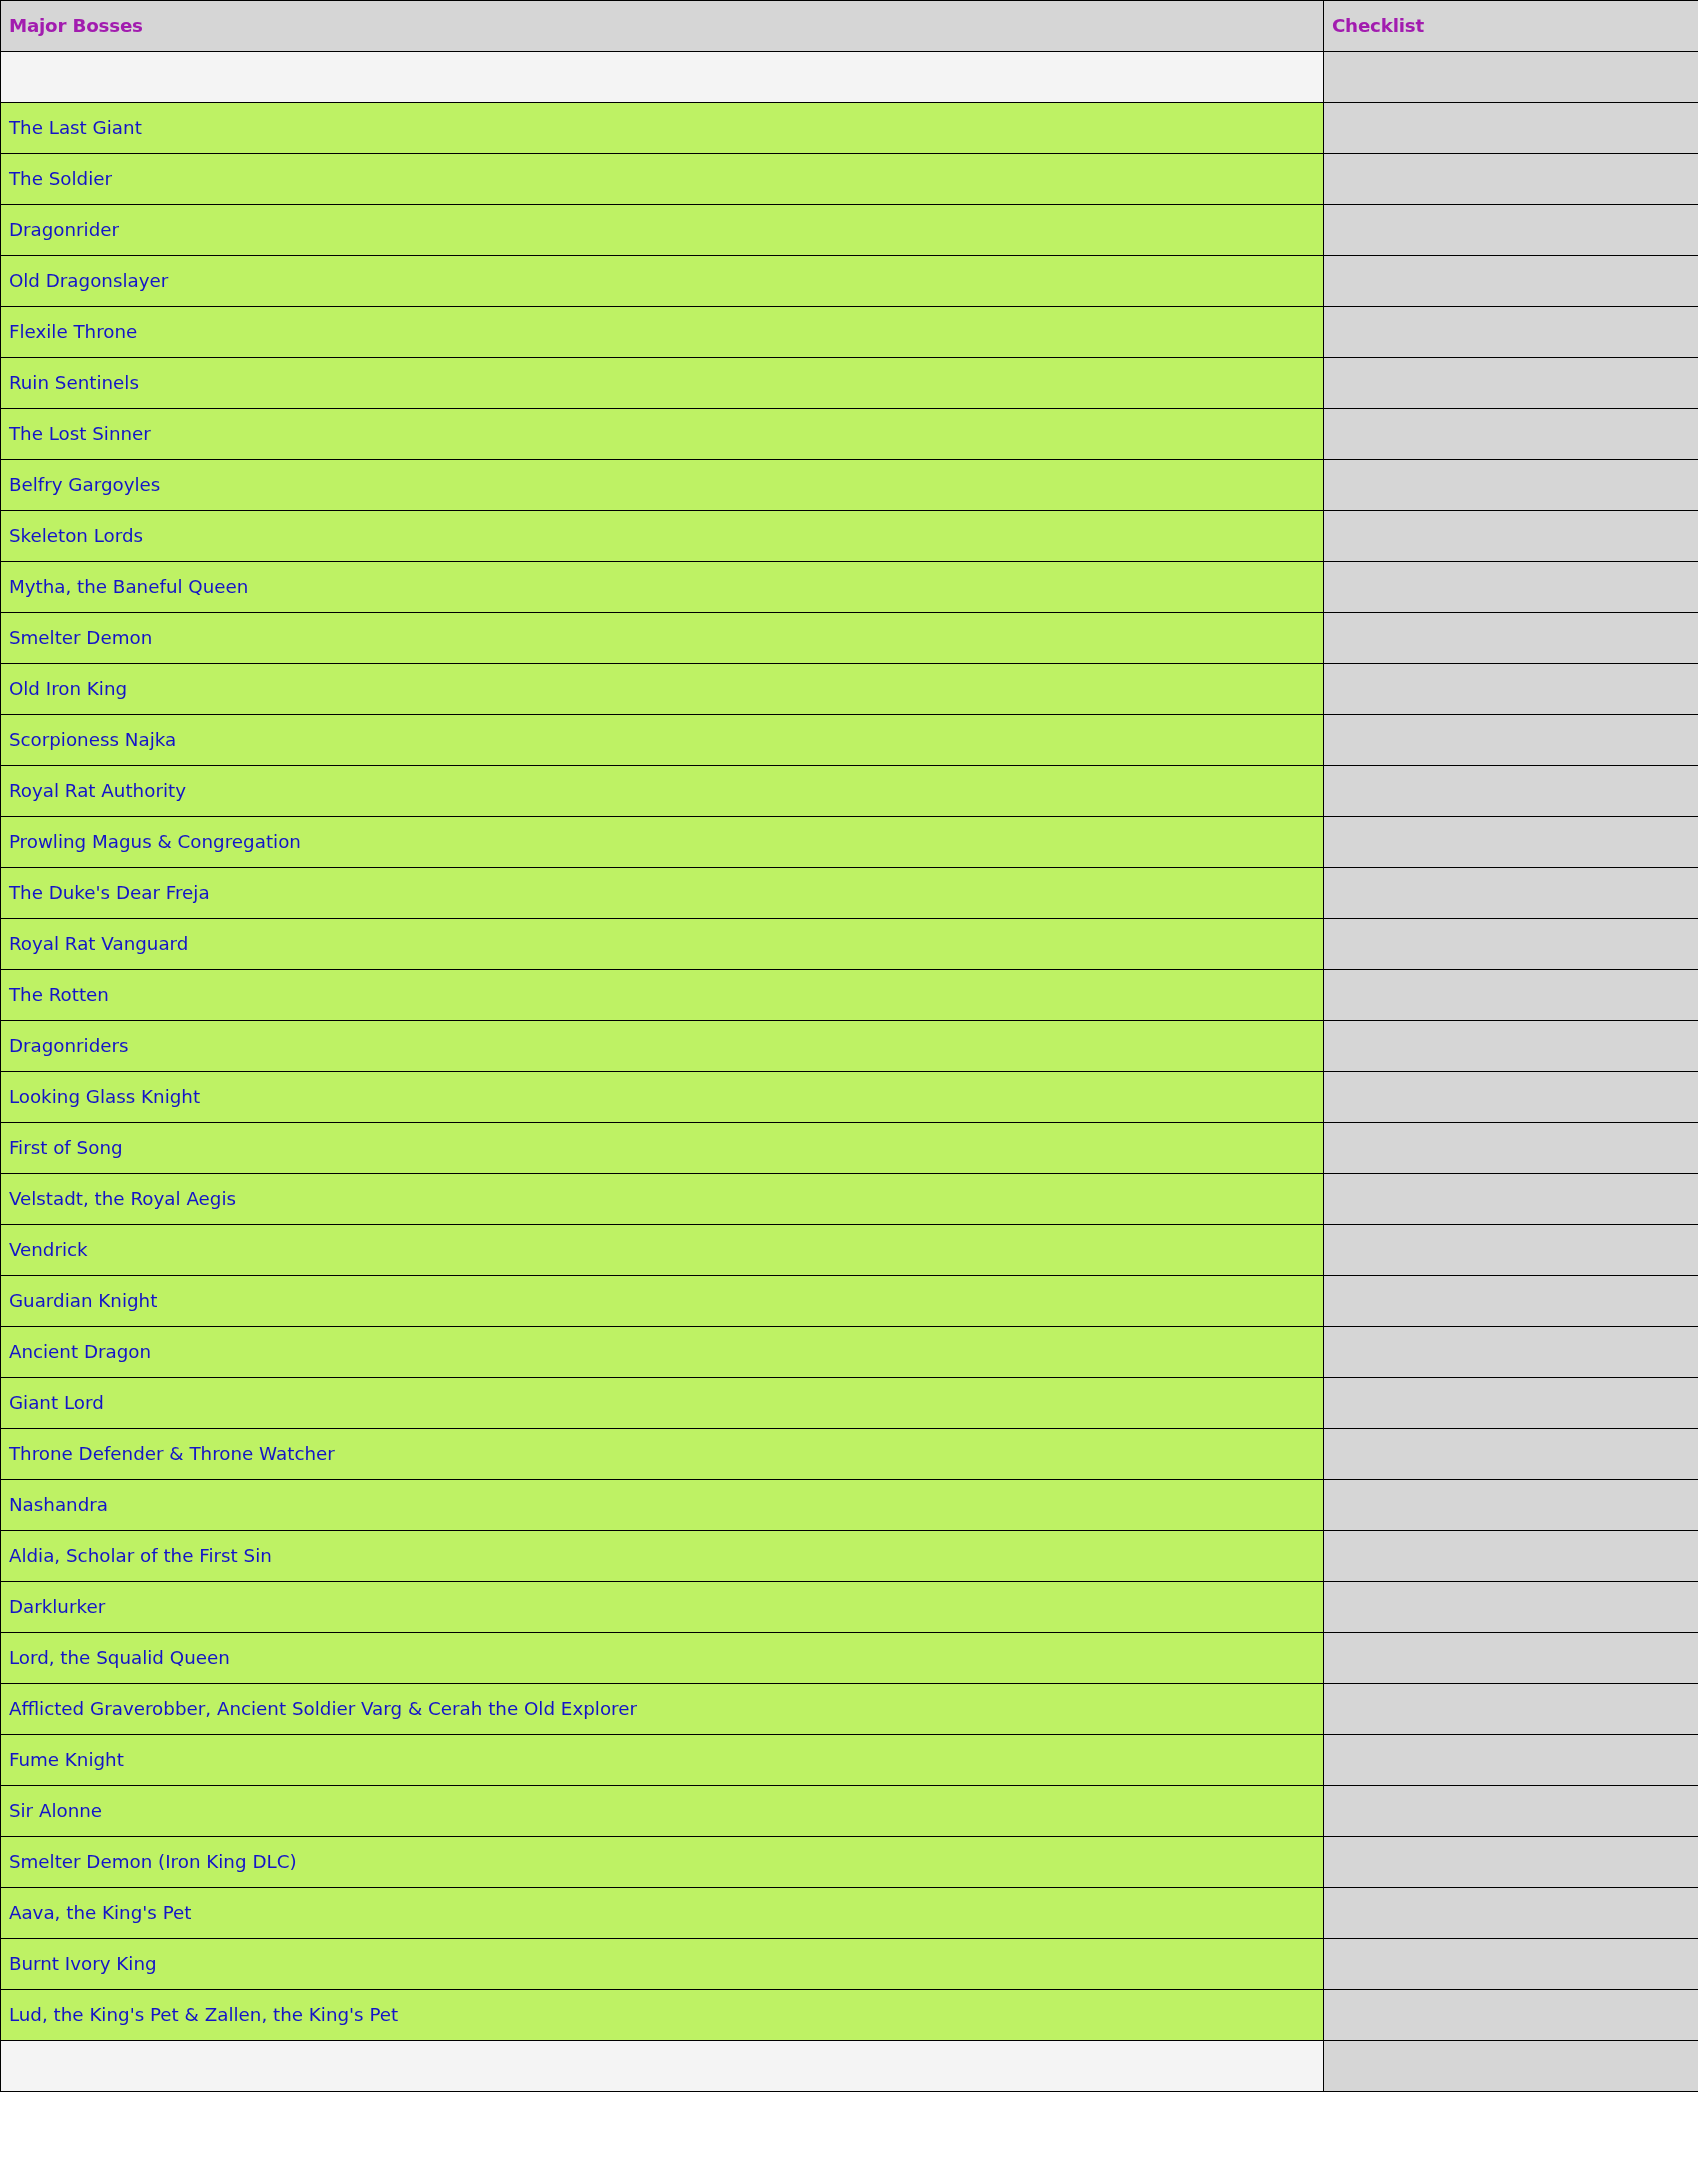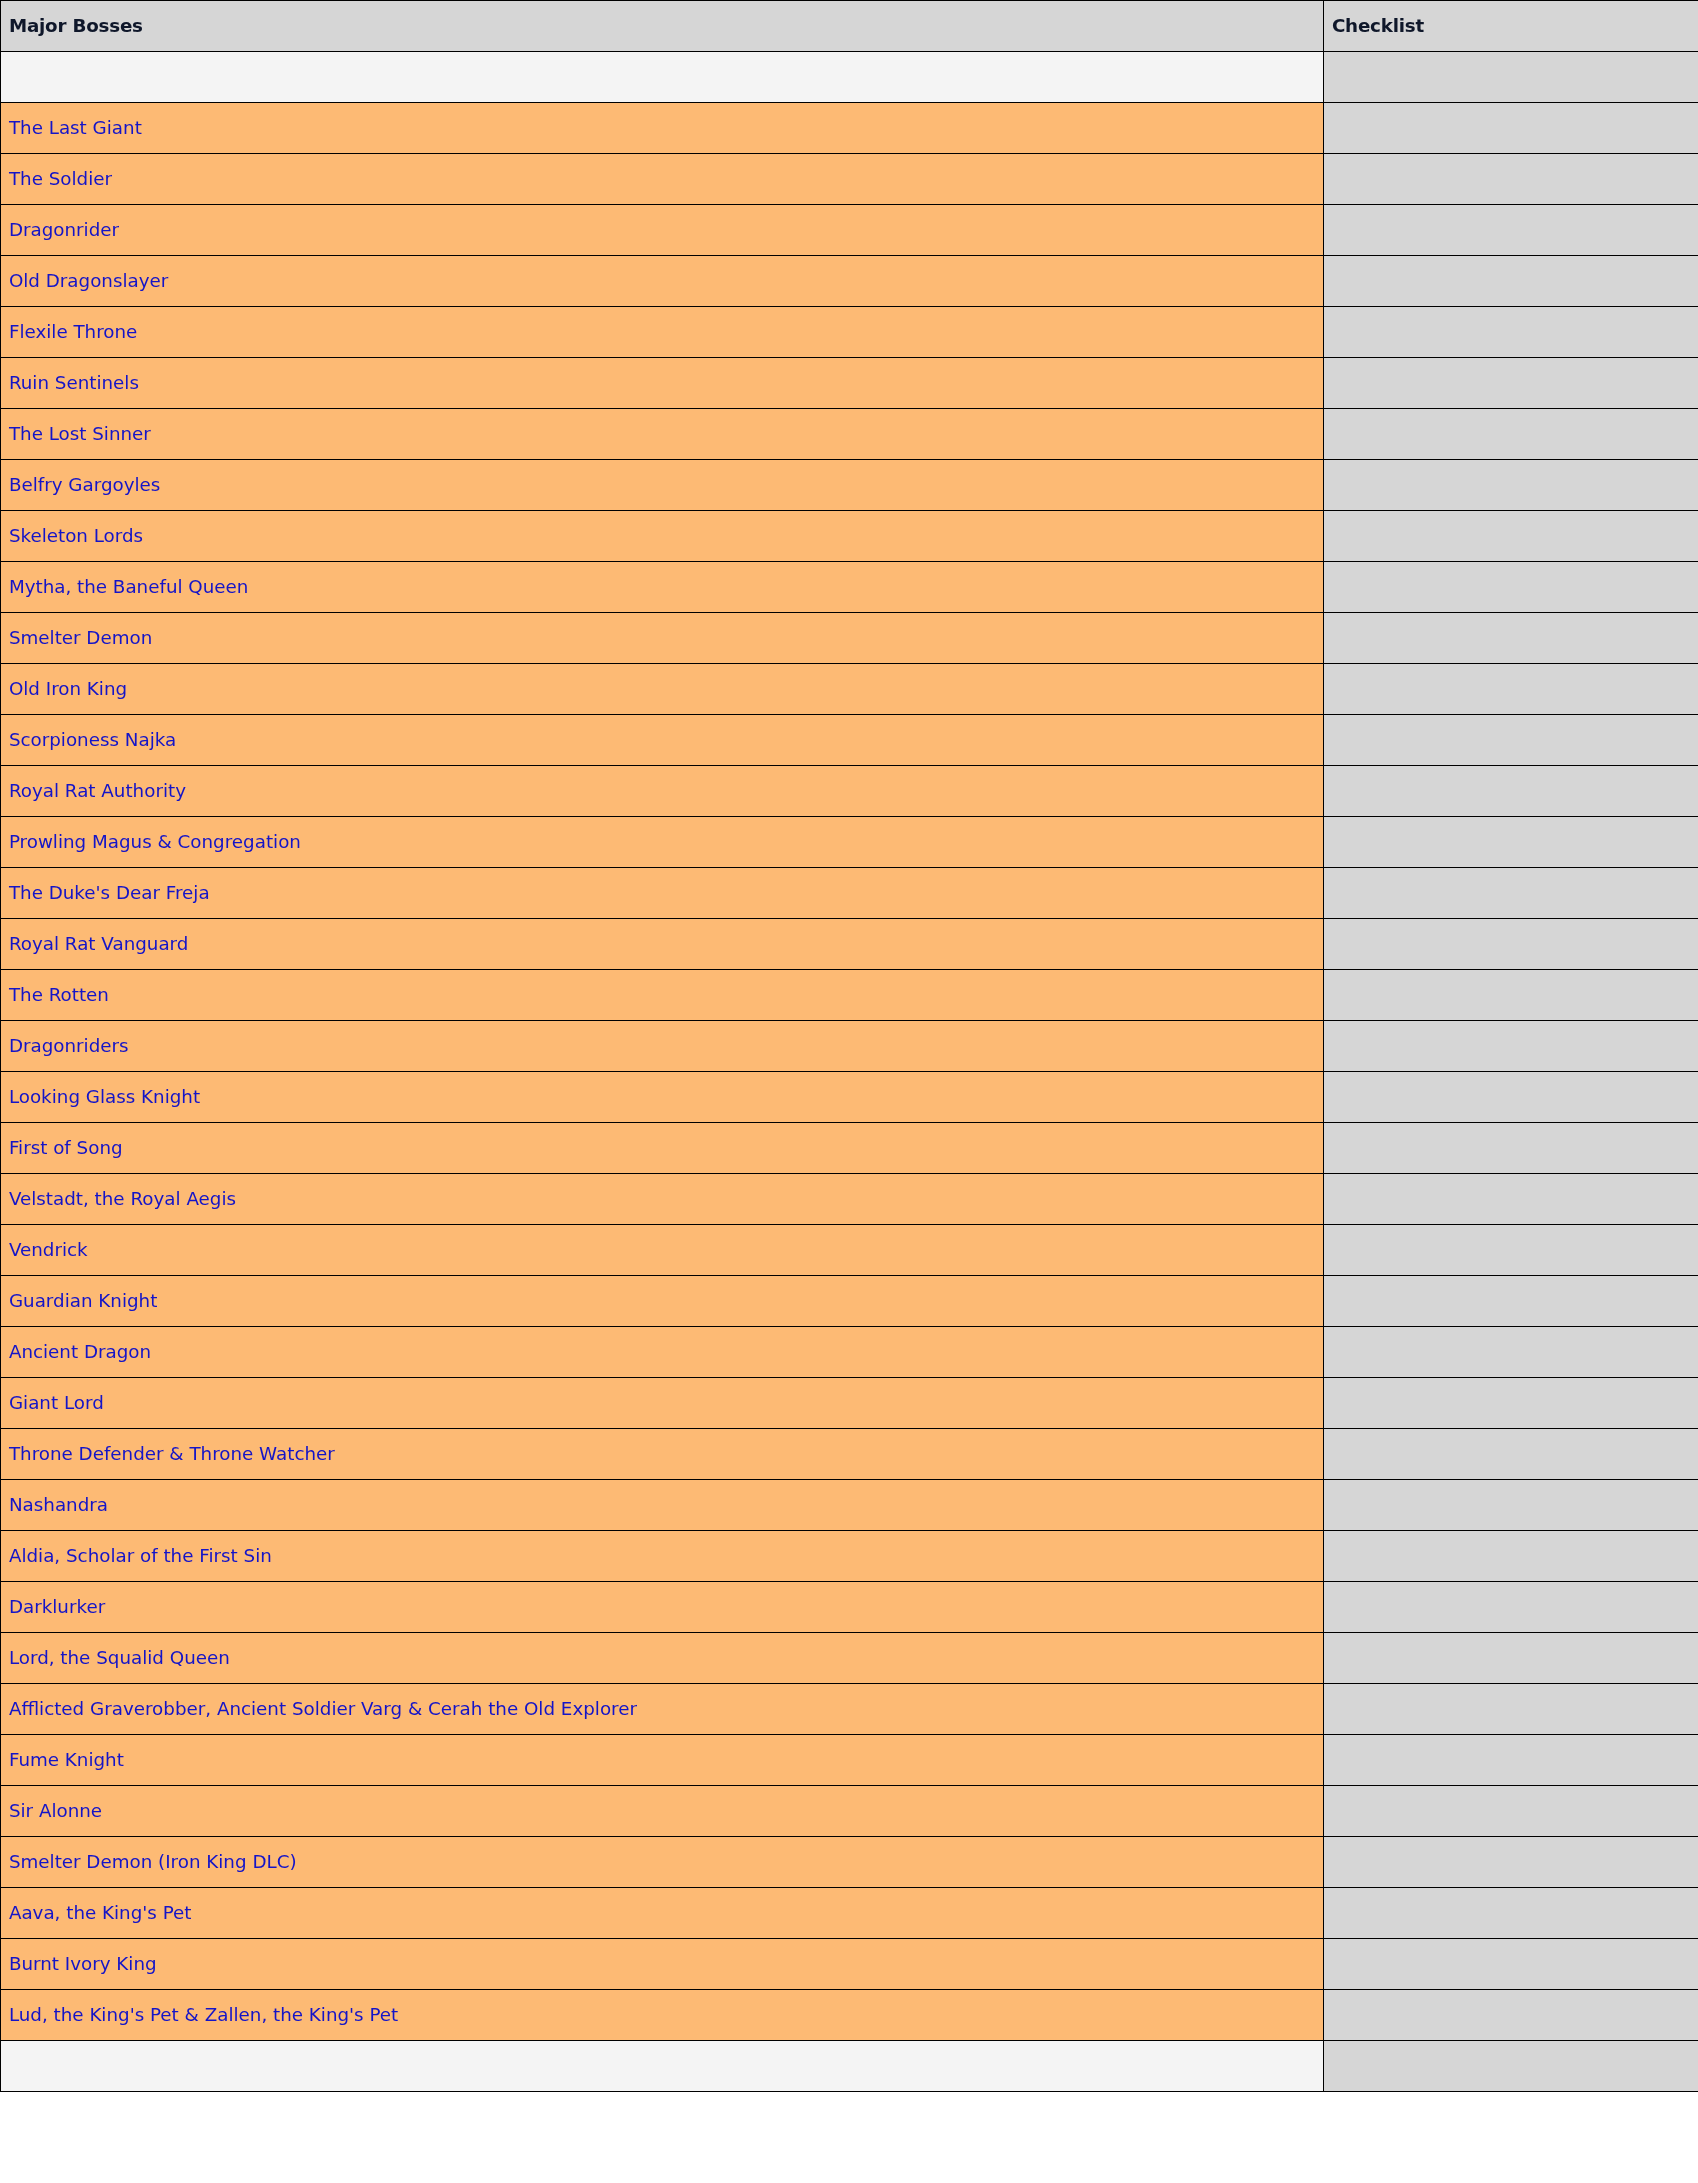--- a/index.html
+++ b/index.html
@@ -29,29 +29,29 @@
     padding: 0 7.9px;
     vertical-align: middle;
     font-size: 18.3px;
     line-height: 1.05;
     height: 51px;
     box-sizing: border-box;
     overflow: hidden;
     white-space: nowrap;
   }
   td.name {
-    background: #fdba74;
+    background: #bef264;
     color: #1414c8;
   }
   td.check {
     background: #d6d6d6;
   }
   td.header {
     background: #d6d6d6;
-    color: #0f172a;
+    color: #a21caf;
     font-size: 27px;
     font-weight: bold;
     height: 58px;
     letter-spacing: -0.2px;
   }
   td.blank {
     background: #f4f4f4;
     height: 51px;
   }
   td.blank-check {

